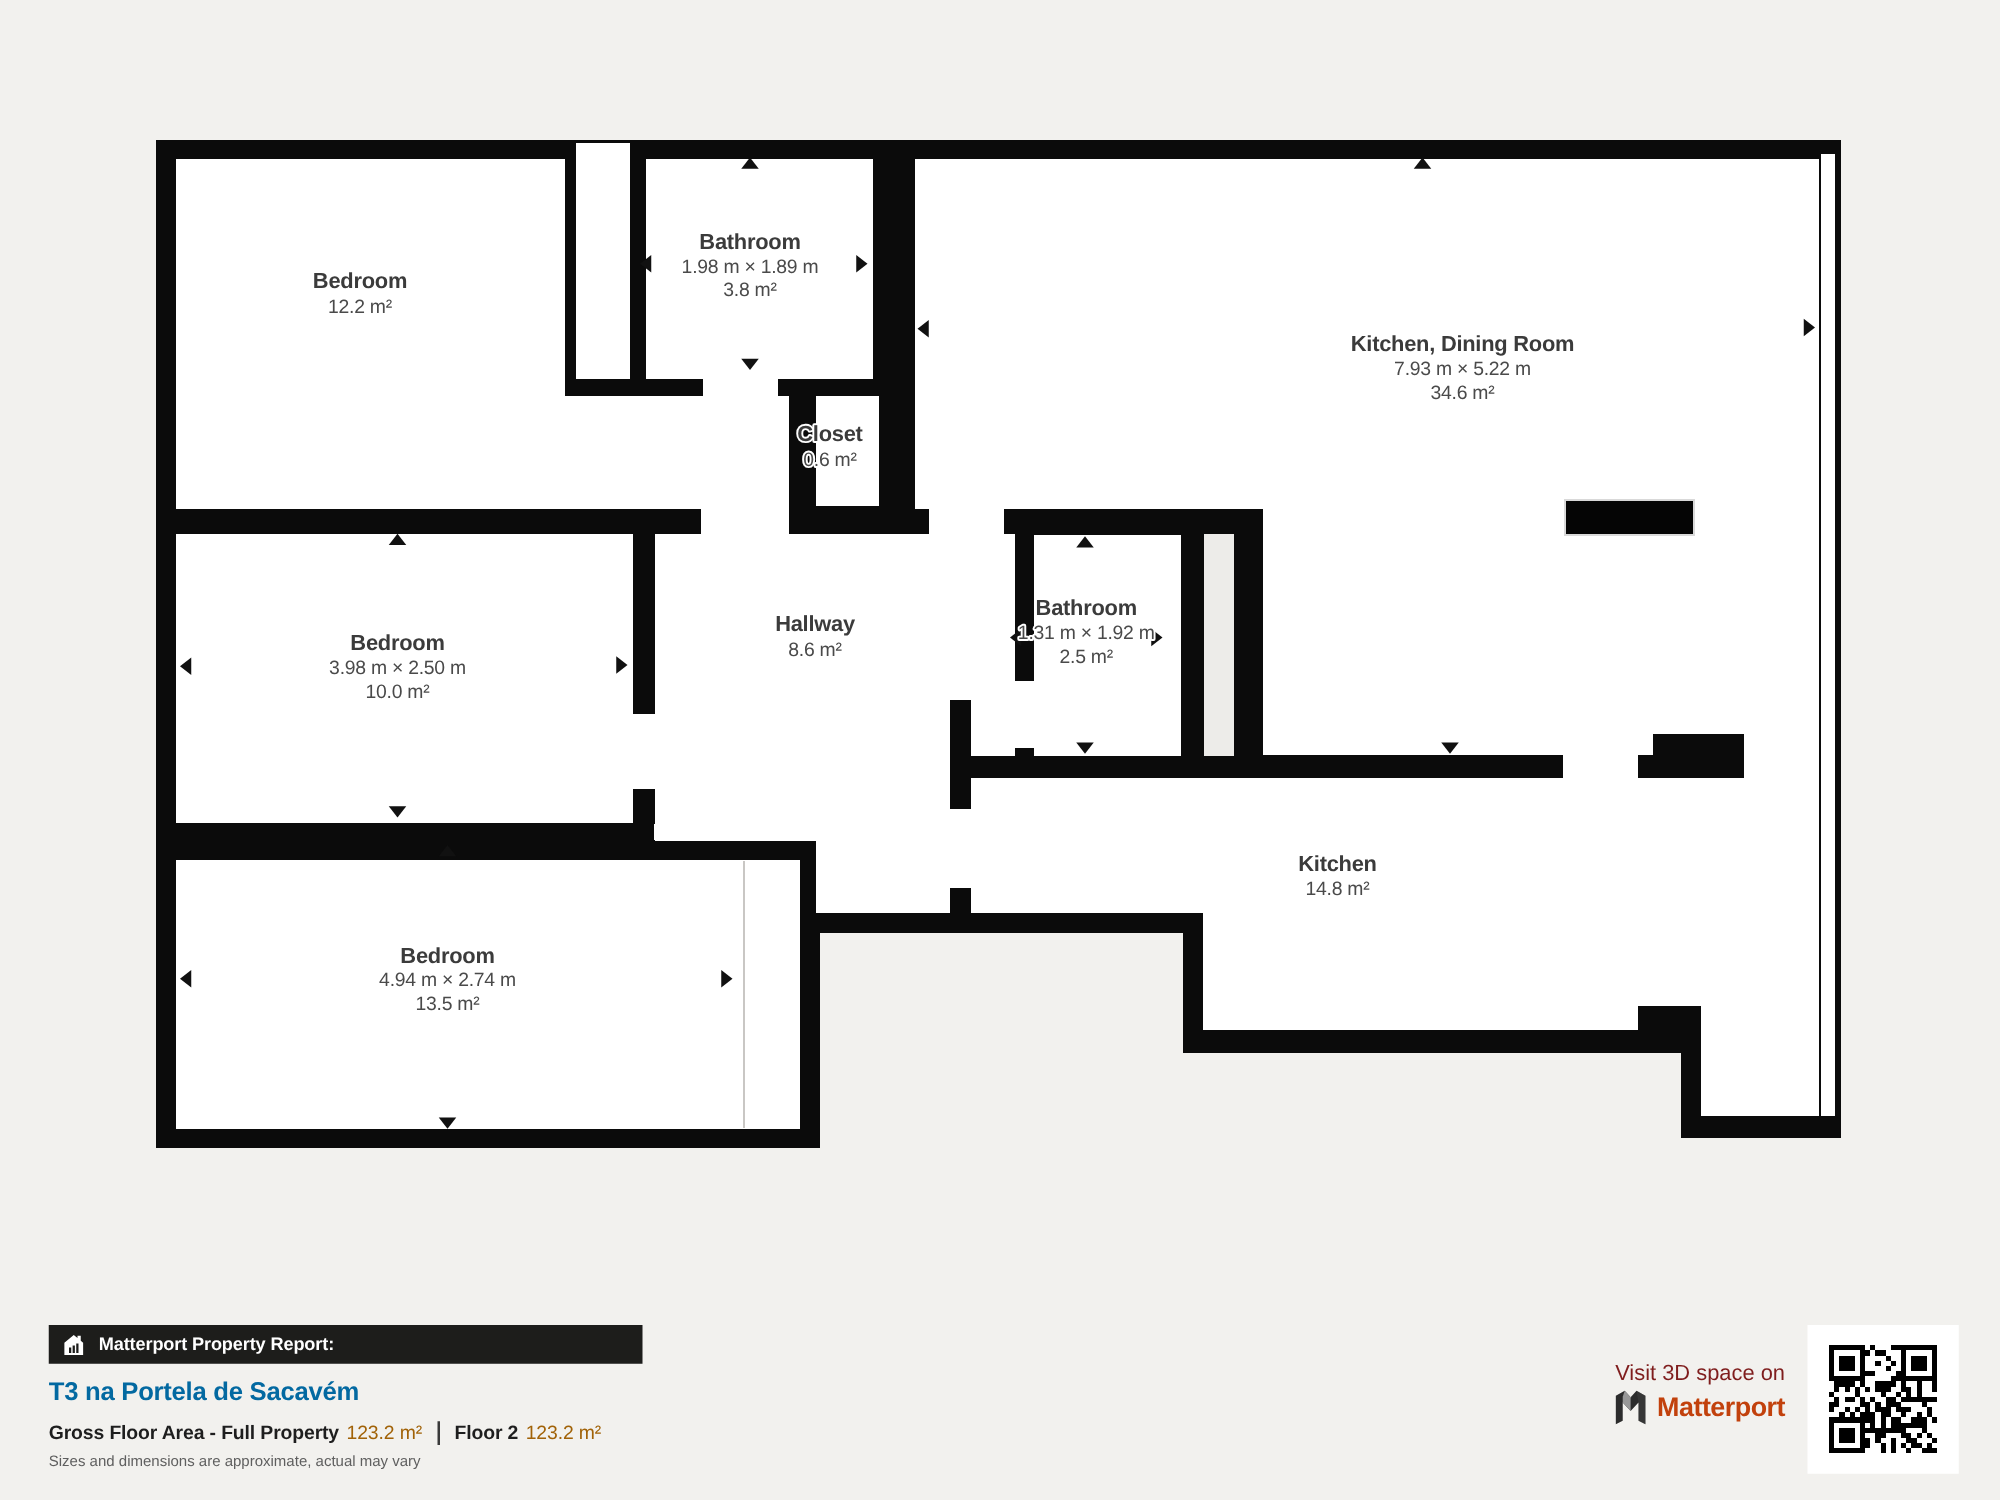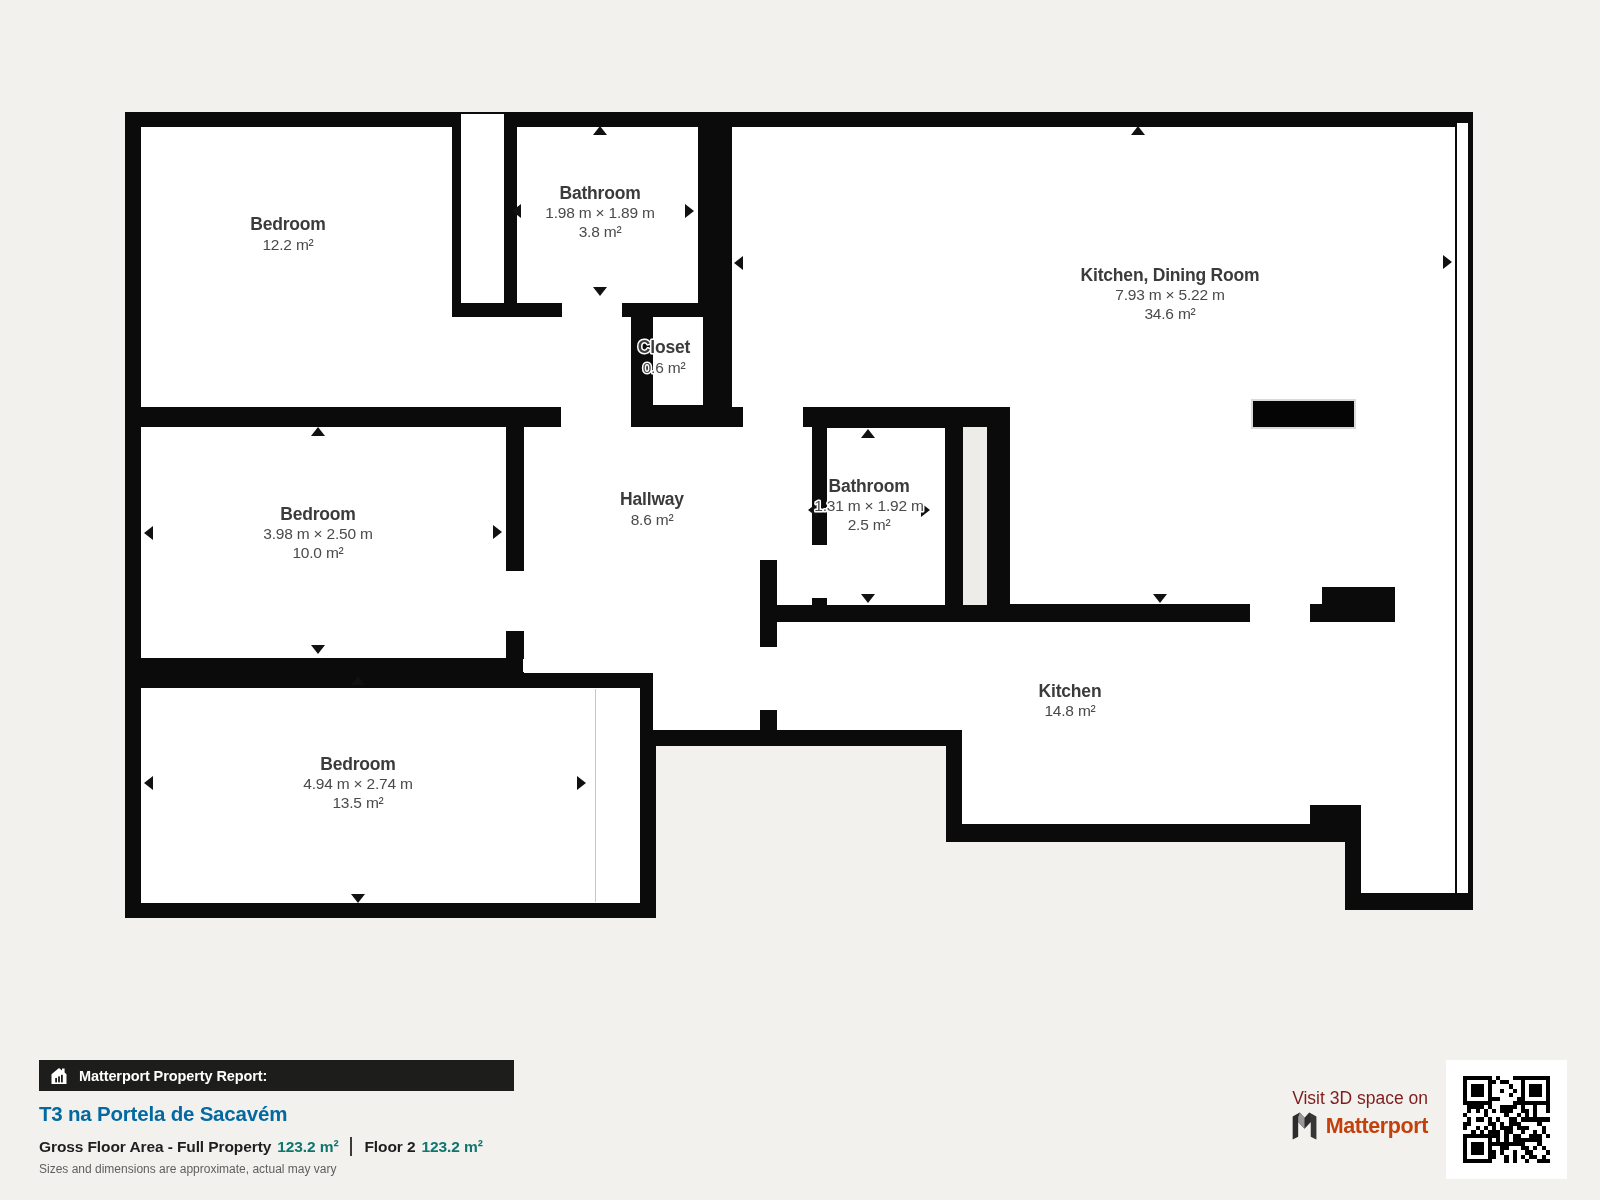--- a/index.html
+++ b/index.html
@@ -33,21 +33,21 @@
   .property-title {
     position:absolute; left:39px; top:1102px;
     font-size:20.5px; font-weight:700; color:#0369a1; letter-spacing:-0.2px;
   }
   .gfa-row {
     position:absolute; left:39px; top:1134px; height:22px;
     display:flex; align-items:flex-end; font-size:15.5px; color:#2d2d2d;
     letter-spacing:-0.1px;
   }
   .gfa-row b { font-weight:700; color:#1e1e1e; }
-  .gfa-row .val { font-weight:700; margin-left:6px; color:#0f766e; }
+  .gfa-row .val { font-weight:400; margin-left:6px; color:#a16207; }
   .gfa-divider { width:2px; height:19px; background:#3a3a3a; margin:0 12px; }
   .disclaimer {
     position:absolute; left:39px; top:1162px;
     font-size:12px; color:#5f5f5f;
   }
   .visit-3d {
     position:absolute; left:1200px; top:1088px; width:228px;
     text-align:right; font-size:17.5px; color:#7f1d1d;
   }
   .mp-lockup {

